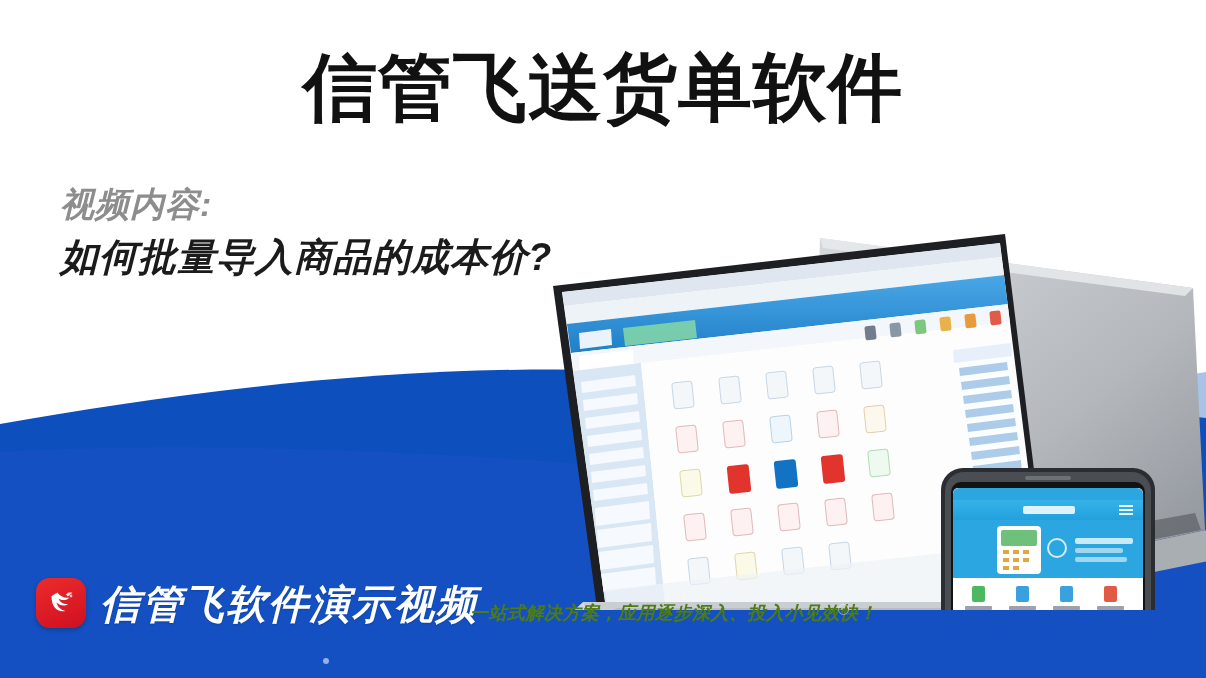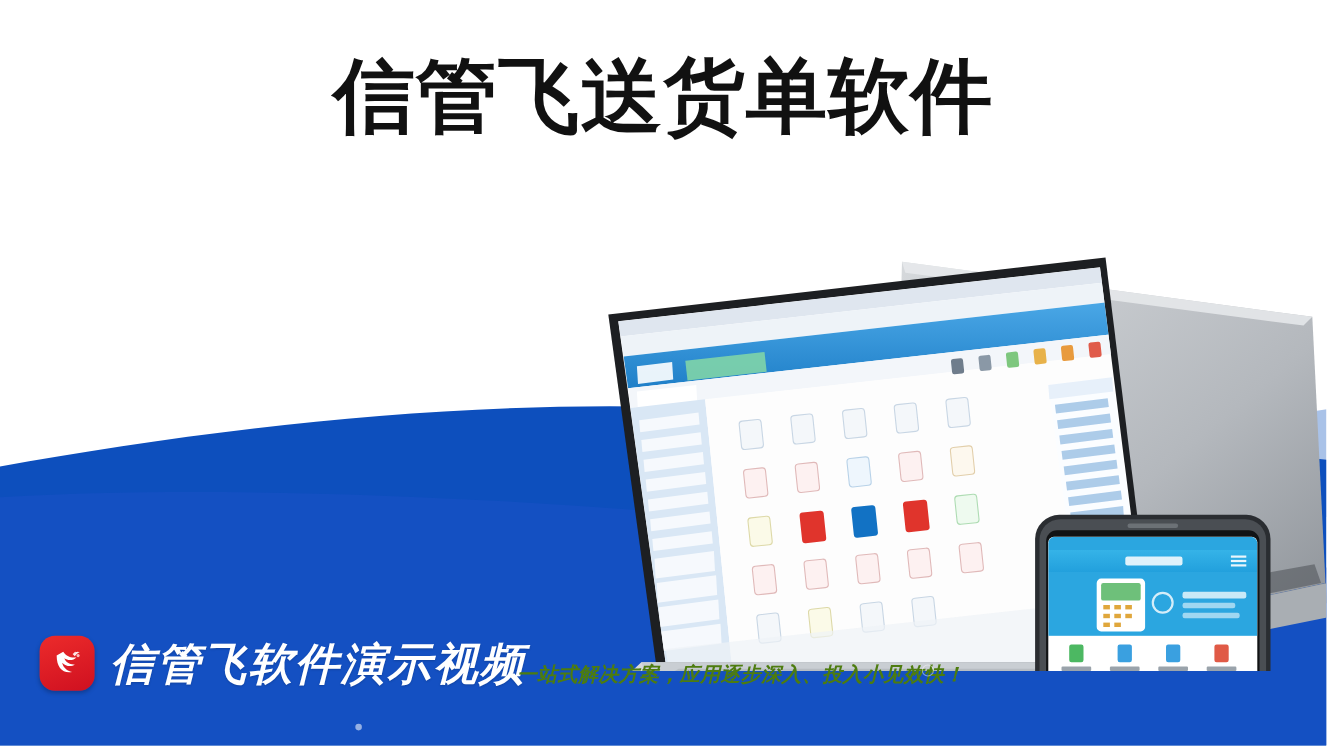--- a/index.html
+++ b/index.html
@@ -81,20 +81,24 @@
       <path d="M1206,372 L1206,470 L930,462 L1040,398 Z" fill="#a9c2e8"></path>
 
       <path d="M0,424 C180,392 420,360 660,372 C880,383 1060,402 1206,418 L1206,678 L0,678 Z" fill="#0d4fbd"></path>
 
       <path d="M0,452 C200,440 470,452 700,474 C900,493 1070,508 1206,516 L1206,678 L0,678 Z" fill="#1450c2"></path>
     </svg>
   </div>
 
   <div class="title">信管飞送货单软件</div>
 
+  <div class="subtitle-block">
+    <div class="sub-label">视频内容:</div>
+    <div class="sub-question">如何批量导入商品的成本价?</div>
+  </div>
 
   <div class="devices">
     <svg viewBox="0 0 661 380" aria-hidden="true">
       <defs>
         <linearGradient id="gMetal" x1="0" y1="0" x2="1" y2="1">
           <stop offset="0%" stop-color="#e3e5e7"></stop>
           <stop offset="45%" stop-color="#c3c7cb"></stop>
           <stop offset="100%" stop-color="#9ea3a8"></stop>
         </linearGradient>
         <linearGradient id="gMetal2" x1="0" y1="0" x2="1" y2="1">

